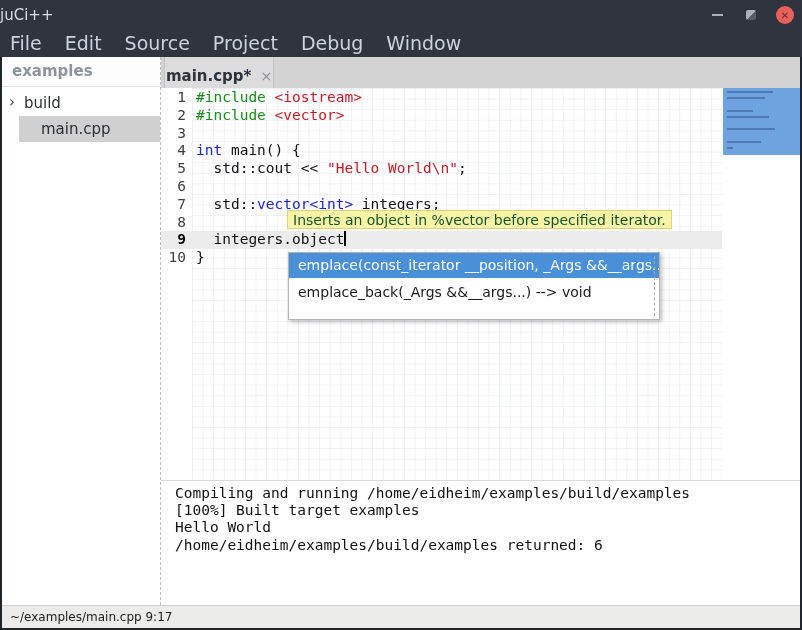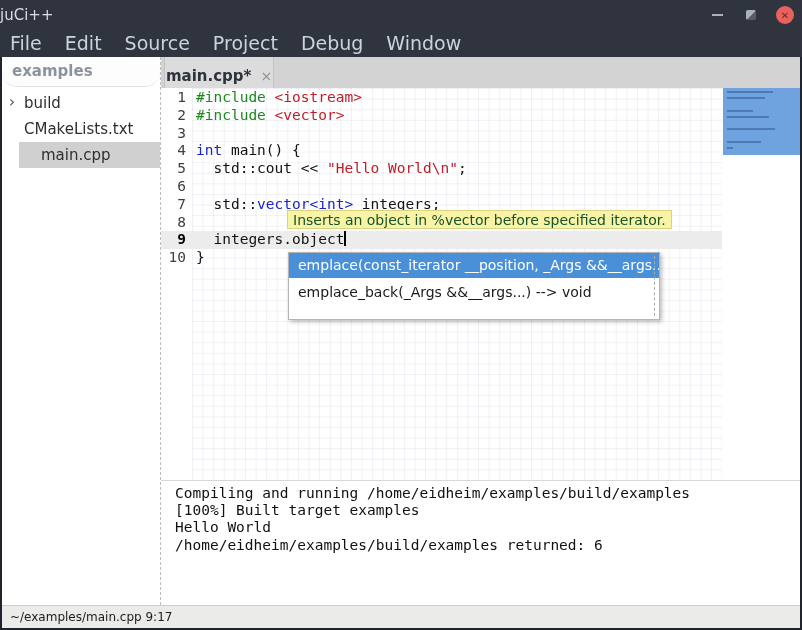--- a/index.html
+++ b/index.html
@@ -24,21 +24,21 @@
   
   #menubar {
     position:absolute; left:-2px; top:30px; width:802px; height:27px;
     background:#2f343f; display:flex; align-items:center; padding-left:10px; gap:23px;
   }
   .menu-item { color:#ccd3de; font-size:19px; line-height:27px; }
   
   #sidebar { position:absolute; left:0; top:57px; width:158px; bottom:23px; background:#ffffff; }
   #sidebar-header {
     height:30px; line-height:29px; padding-left:10px; color:#8d939d; font-weight:bold; font-size:15px;
-    border-bottom:1px solid #e2e2e2; background:#fdfdfd;border-radius:15px;
+    border-bottom:1px solid #e2e2e2; background:#fdfdfd;
   }
   .side-item { height:26px; display:flex; align-items:center; font-size:15px; color:#2b2f33; position:relative; }
   .side-item .chevron { position:absolute; left:7px; top:3px; color:#4a4a4a; font-size:15px; }
   .side-item .side-label { padding-left:22px; }
   .side-item.selected { background:#d0d0d0;margin-left:17px; }
   #sidebar-items { padding-top:3px; }
   
   #right-col { position:absolute; left:158px; top:57px; right:0; bottom:23px; border-left:1px dashed #bdbdbd; }
   
   #tabbar { position:absolute; left:0; top:0; right:0; height:31px; background:#d3d3d3; }
@@ -133,23 +133,20 @@
       <div class="menu-item">Debug</div>
       <div class="menu-item">Window</div>
     </div>
 
   <div id="sidebar">
     <div id="sidebar-header">examples</div>
     <div id="sidebar-items">
         <div class="side-item">
           <span class="chevron">›</span>
           <span class="side-label">build</span>
-        </div>
-        <div class="side-item">
-          <span class="side-label">CMakeLists.txt</span>
         </div>
         <div class="side-item selected">
           <span class="side-label">main.cpp</span>
         </div>
       </div>
   </div>
 
   <div id="right-col">
 
     <div id="tabbar">

